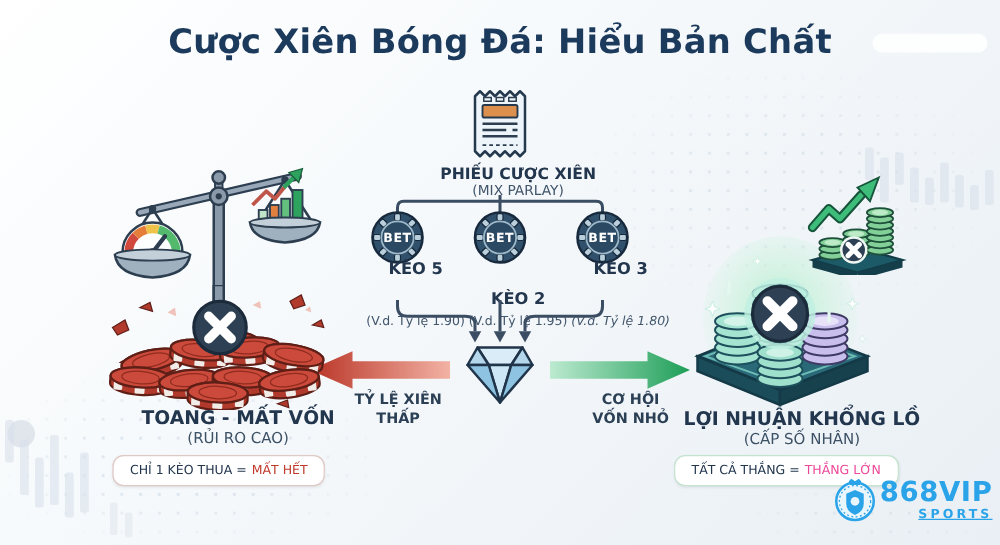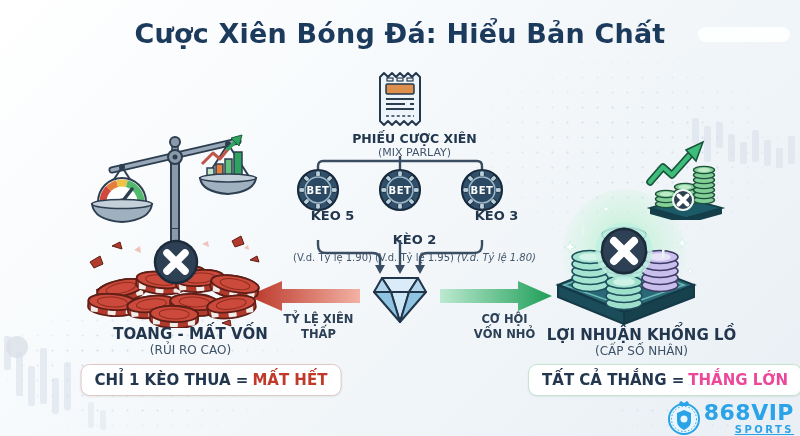--- a/index.html
+++ b/index.html
@@ -17,27 +17,27 @@
   .centered{position:absolute;transform:translateX(-50%);white-space:nowrap;text-align:center;padding-left:29px;}
   .t-bold-sm{font-size:12.5px;font-weight:700;color:#22364e;}
   .t-sub{font-size:11px;color:#41556b;}
   .klabel{font-size:13px;font-weight:700;color:#22364e;}
   .kodds{font-size:10px;color:#41556b;margin-top:28px;}
   .arrow-label{font-size:11.5px;font-weight:700;color:#2b3f55;line-height:1.3;}
   .section-title{font-size:15px;font-weight:800;color:#22364e;}
   .section-sub{font-size:12px;color:#3d5166;}
   .badge{position:absolute;transform:translateX(-50%);white-space:nowrap;
          background:#ffffff;border-radius:9px;padding:6px 13px;
-         font-size:15px;font-weight:700;color:#22364e;
-         box-shadow:0 1px 2px rgba(30,50,70,.08);margin-left:36px;}
+         font-size:10px;font-weight:400;color:#22364e;
+         box-shadow:0 1px 2px rgba(30,50,70,.08);}
   .badge-left{border:1.5px solid #e0c9c5;}
   .badge-right{border:1.5px solid #c5e4cf;}
   .hl-red{color:#c0392b;margin-left:4px;}
   .hl-green{color:#ec4899;margin-left:4px;}
-  .logo{position:absolute;right:6px;bottom:0;display:flex;align-items:center;gap:3px;}
+  .logo{position:absolute;right:6px;bottom:18px;display:flex;align-items:center;gap:3px;}
   .logo-txt{display:flex;flex-direction:column;line-height:1;}
   .logo-main{font-size:22px;font-weight:800;color:#2aa3e8;letter-spacing:.5px;}
   .logo-sub{font-size:10px;font-weight:700;color:#2aa3e8;letter-spacing:2.5px;text-align:right;margin-top:1px;text-decoration:underline;}
   .pill{position:absolute;background:rgba(255,255,255,.85);border-radius:8px;}
 </style>
 </head>
 <body>
 
 <div class="stage">
 

